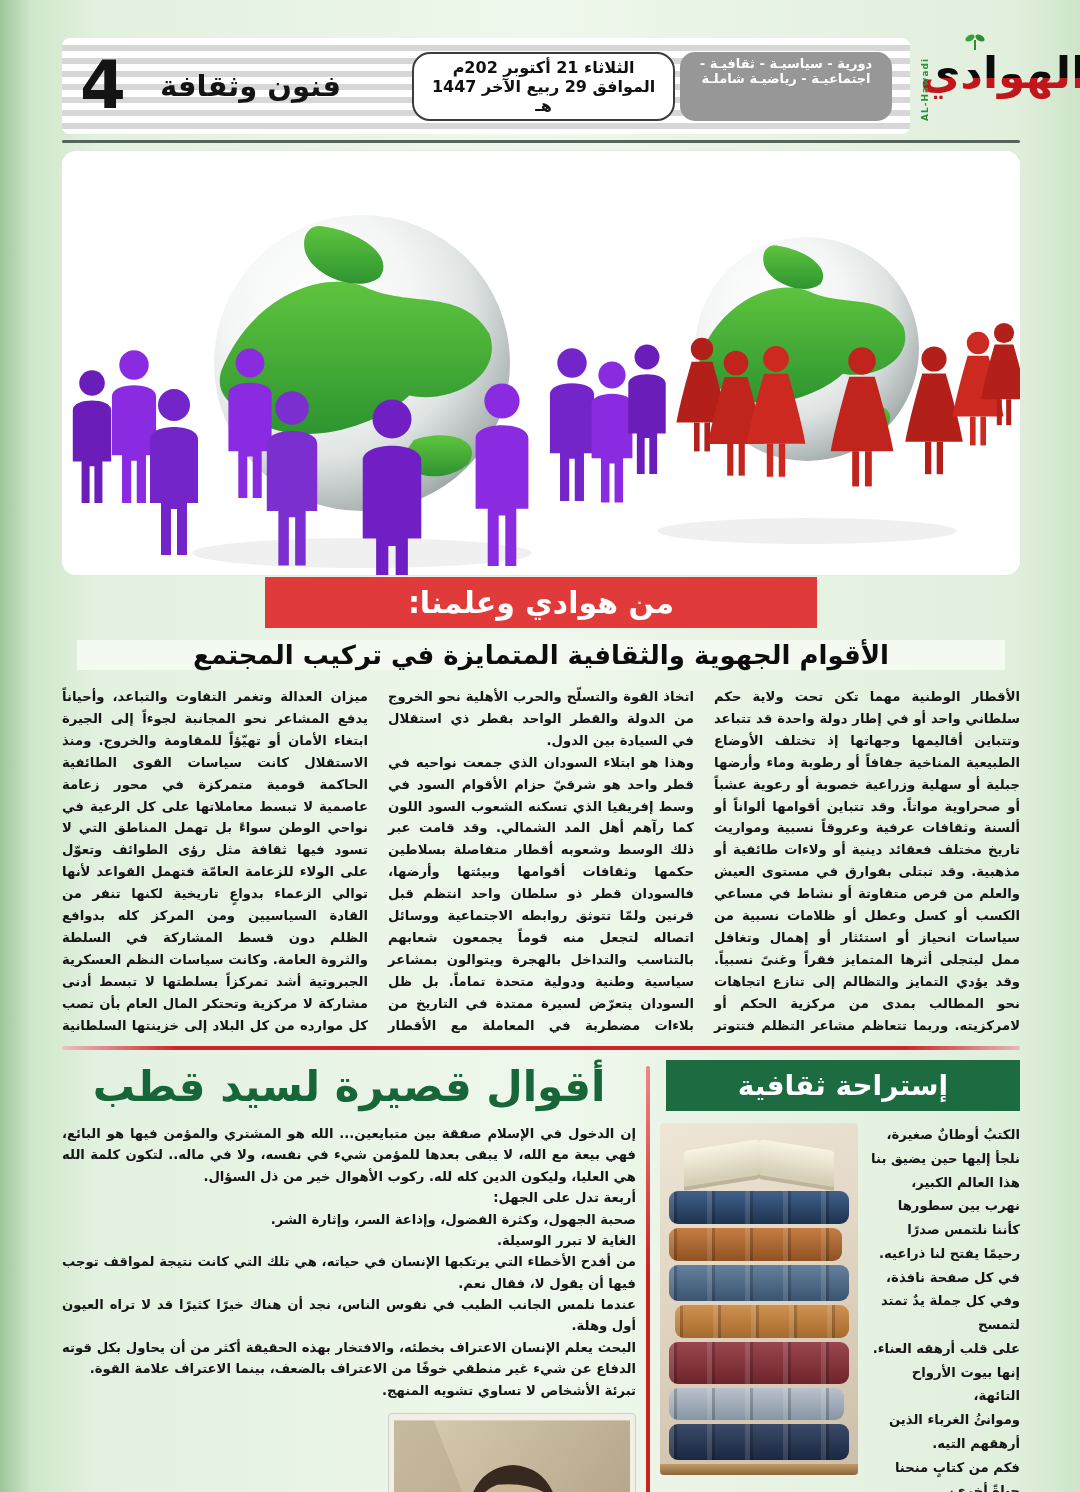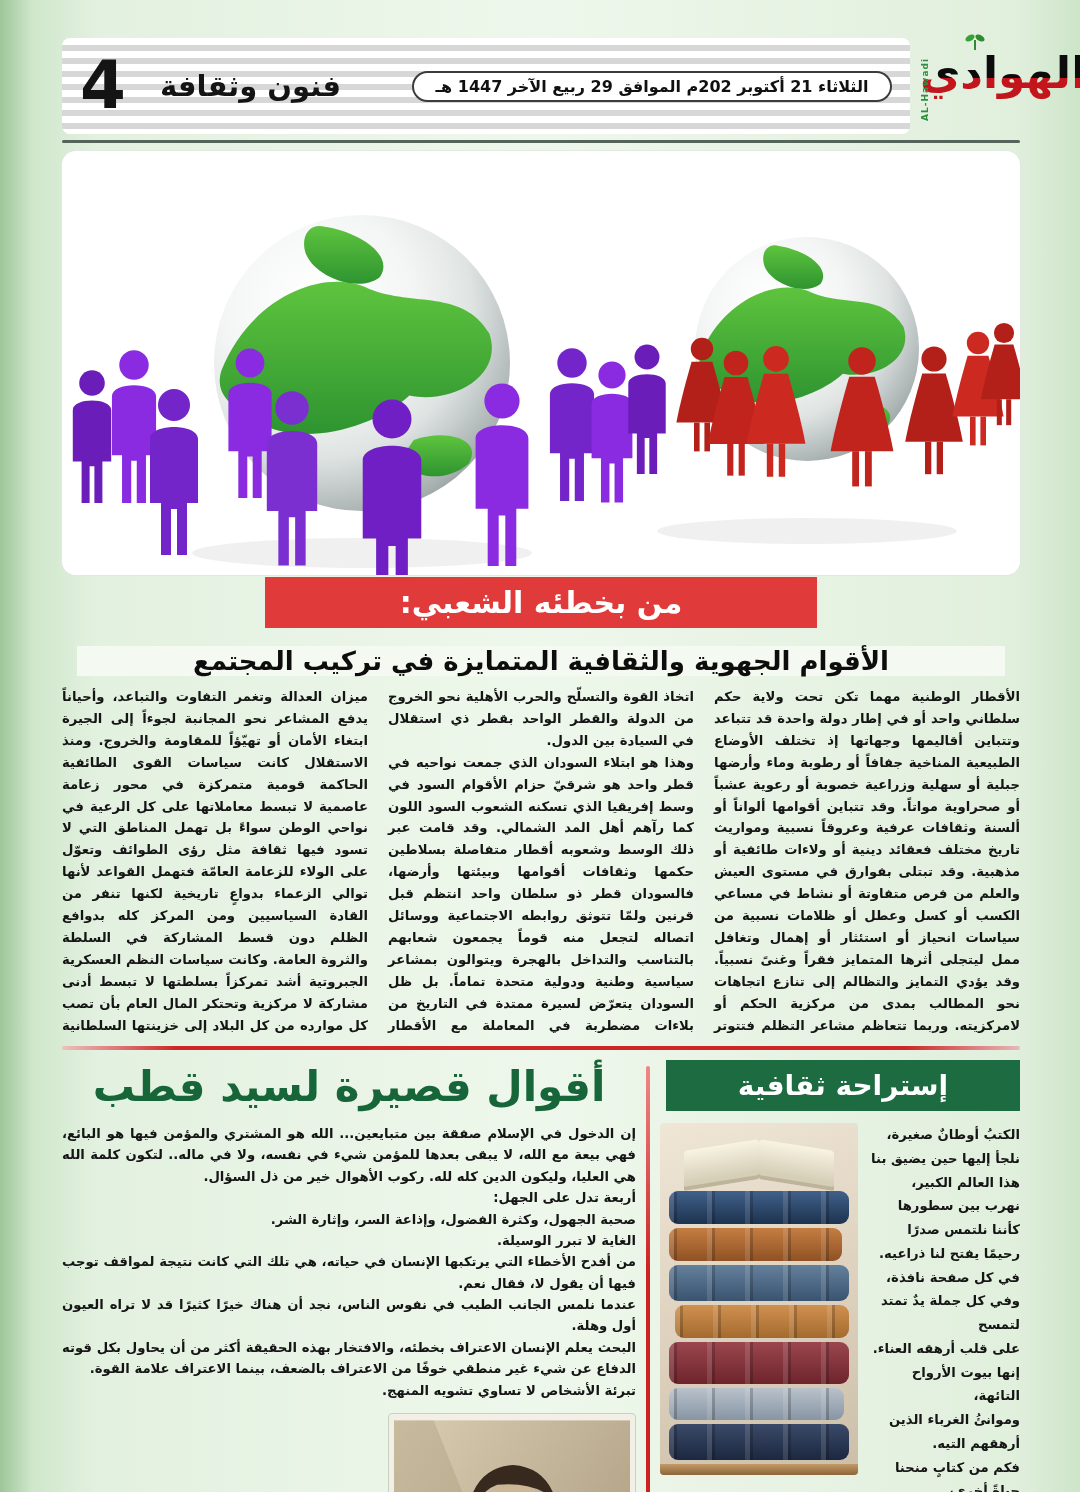--- a/index.html
+++ b/index.html
@@ -7,21 +7,21 @@
   .page{position:relative;width:1080px;height:1492px;overflow:hidden;
         background:linear-gradient(90deg,#9ec69a 0%,#cfe7cb 3%,#e3f1e0 9%,#eef7eb 50%,#e1efdd 94%,#cde5c9 100%);}
   .content{position:absolute;left:62px;top:38px;width:958px;direction:ltr;}
 
   
   .header{display:flex;align-items:stretch;gap:10px;height:96px;}
   .band{flex:1;display:flex;align-items:center;gap:34px;padding:6px 18px;border-radius:8px;
         background:repeating-linear-gradient(180deg,#ffffff 0 7px,#d7d7d7 7px 13px);}
   .page-num{font-size:66px;font-weight:bold;color:#141414;line-height:1;}
   .section-name{font-size:29px;font-weight:bold;color:#141414;direction:rtl;text-align:center;}
-  .date-stack{margin-left:auto;display:flex;flex-direction:column;gap:5px;width:480px;}
+  .date-stack{margin-left:auto;display:flex;gap:5px;width:480px;}
   .date-pill{background:#fff;border:2px solid #3c3c3c;border-radius:18px;text-align:center;
              font-size:16px;font-weight:bold;color:#101010;padding:4px 12px;direction:rtl;}
   .tag-pill{background:#979797;border-radius:15px;text-align:center;font-size:13px;font-weight:bold;
             color:#fff;padding:4px 12px;direction:rtl;}
   .masthead{width:100px;position:relative;padding-top:2px;}
   .masthead-title{font-size:44px;font-weight:bold;line-height:1.5;direction:rtl;display:inline-block;
         background:linear-gradient(180deg,#0c0c0c 58%,#c2151c 58%);
         -webkit-background-clip:text;background-clip:text;color:transparent;position:relative;}
   .masthead-green{position:absolute;right:-3px;top:10px;width:26px;height:22px;background:#2f8f3f;z-index:-1;border-radius:3px;}
   .masthead-latin{position:absolute;left:0;top:20px;writing-mode:vertical-rl;transform:rotate(180deg);
@@ -29,21 +29,21 @@
   .sprout{position:absolute;top:-6px;right:34px;}
   .header-rule{height:3px;background:#55645a;margin-top:6px;border-radius:2px;}
 
   
   .hero{margin-top:8px;height:424px;background:#fff;border-radius:14px;overflow:hidden;box-shadow:0 0 0 1px #e2e9e0;}
   .hero svg{display:block;width:100%;height:100%;}
 
   
   .kicker{width:552px;margin:2px auto 0;background:#e03a3a;color:#fff;text-align:center;
           font-size:30px;font-weight:bold;padding:8px 0;direction:rtl;}
-  .headline-bar{margin-top:6px;display:flex;align-items:flex-end;height:42px;}
+  .headline-bar{margin-top:6px;display:flex;align-items:center;height:42px;}
   .cap{width:15px;background:#3f9b55;}
   .headline{flex:1;background:#f4f9f1;display:flex;align-items:center;justify-content:center;
             font-size:26px;font-weight:bold;color:#0d0d0d;direction:rtl;}
 
   
   .article-columns{margin-top:10px;display:flex;gap:20px;direction:rtl;height:352px;overflow:hidden;}
   .col{flex:1;font-size:13.2px;line-height:1.66;font-weight:bold;color:#151515;
        text-align:justify;white-space:pre-line;}
 
   .red-hr{margin-top:8px;height:4px;border-radius:2px;
@@ -94,20 +94,21 @@
 
 <div class="page">
   <div class="content">
 
     <div class="header">
       <div class="band">
         <div class="page-num">4</div>
         <div class="section-name">فنون وثقافة</div>
         <div class="date-stack">
           <div class="date-pill">الثلاثاء 21 أكتوبر 202م الموافق 29 ربيع الآخر 1447 هـ</div>
+          <div class="tag-pill">دورية - سياسيـة - ثقافيـة - اجتماعيـة - رياضيـة شاملـة</div>
         </div>
       </div>
       <div class="masthead">
         <span class="sprout">
           <svg width="22" height="18" viewBox="0 0 22 18">
               <path d="M11 18 L11 8" stroke="#2e8b2e" stroke-width="2" fill="none"></path>
               <ellipse cx="6" cy="6" rx="5" ry="3" fill="#37a037" transform="rotate(-30 6 6)"></ellipse>
               <ellipse cx="16" cy="6" rx="5" ry="3" fill="#2e8b2e" transform="rotate(30 16 6)"></ellipse>
             </svg>
         </span>
@@ -178,21 +179,21 @@
           <use href="#woman" transform="translate(674,212) scale(0.88)" fill="#c0241c"></use>
           <use href="#woman" transform="translate(714,208) scale(0.92)" fill="#cc2a20"></use>
           <use href="#woman" transform="translate(800,210) scale(0.98)" fill="#c0241c"></use>
           <use href="#woman" transform="translate(872,208) scale(0.90)" fill="#b22019"></use>
           <use href="#woman" transform="translate(916,192) scale(0.80)" fill="#cc2a20"></use>
           <use href="#woman" transform="translate(942,182) scale(0.72)" fill="#b22019"></use>
         </g>
       </svg>
     </div>
 
-    <div class="kicker">من بخطئه الشعبي:</div>
+    <div class="kicker">من هوادي وعلمنا:</div>
     <div class="headline-bar">
       <span class="cap"></span>
       <h1 class="headline" style="margin:0">الأقوام الجهوية والثقافية المتمايزة في تركيب المجتمع</h1>
       <span class="cap"></span>
     </div>
 
     <div class="article-columns">
       <div class="col">الأقطار الوطنية مهما تكن تحت ولاية حكم سلطاني واحد أو في إطار دولة واحدة قد تتباعد وتتباين أقاليمها وجهاتها إذ تختلف الأوضاع الطبيعية المناخية جفافاً أو رطوبة وماء وأرضها جبلية أو سهلية وزراعية خصوبة أو رعوية عشباً أو صحراوية مواتاً. وقد تتباين أقوامها ألواناً أو ألسنة وثقافات عرفية وعروقاً نسبية ومواريث تاريخ مختلف فعقائد دينية أو ولاءات طائفية أو مذهبية. وقد تبتلى بفوارق في مستوى العيش والعلم من فرص متفاوتة أو نشاط في مساعي الكسب أو كسل وعطل أو ظلامات نسبية من سياسات انحياز أو استئثار أو إهمال وتغافل ممل ليتجلى أثرها المتمايز فقراً وغنىً نسبياً. وقد يؤدي التمايز والتظالم إلى تنازع اتجاهات نحو المطالب بمدى من مركزية الحكم أو لامركزيته. وربما تتعاظم مشاعر التظلم فتتوتر الخصومة أن لم تجد الشكوى والمساومات السلمية وتنزع بالبعض نحو المفاصلة وتقرير المصير المستقل، مضاغطة سياسية ومقاضاة لمحور السلطان الجامع أو توتراً يحتد فيجرّ إلى</div>
       <div class="col">اتخاذ القوة والتسلّح والحرب الأهلية نحو الخروج من الدولة والقطر الواحد بقطر ذي استقلال في السيادة بين الدول.
 وهذا هو ابتلاء السودان الذي جمعت نواحيه في قطر واحد هو شرقيّ حزام الأقوام السود في وسط إفريقيا الذي تسكنه الشعوب السود اللون كما رآهم أهل المد الشمالي. وقد قامت عبر ذلك الوسط وشعوبه أقطار متفاصلة بسلاطين حكمها وثقافات أقوامها وبيئتها وأرضها، فالسودان قطر ذو سلطان واحد انتظم قبل قرنين ولمّا تتوثق روابطه الاجتماعية ووسائل اتصاله لتجعل منه قوماً يجمعون شعابهم بالتناسب والتداخل بالهجرة ويتوالون بمشاعر سياسية وطنية ودولية متحدة تماماً. بل ظل السودان يتعرّض لسيرة ممتدة في التاريخ من بلاءات مضطربة في المعاملة مع الأقطار الأخرى المجاورة دورات من السلام والطيبة وأخرى من المكايدات والحروب، سيرة تجعل المشاعر متمحورة أحياناً نحو روح ضامن وطني واحد معتصمة بالولاء لسلطان واحد يعدل بين الجميع ويواصل بينهم بسياسة تراعي</div>

